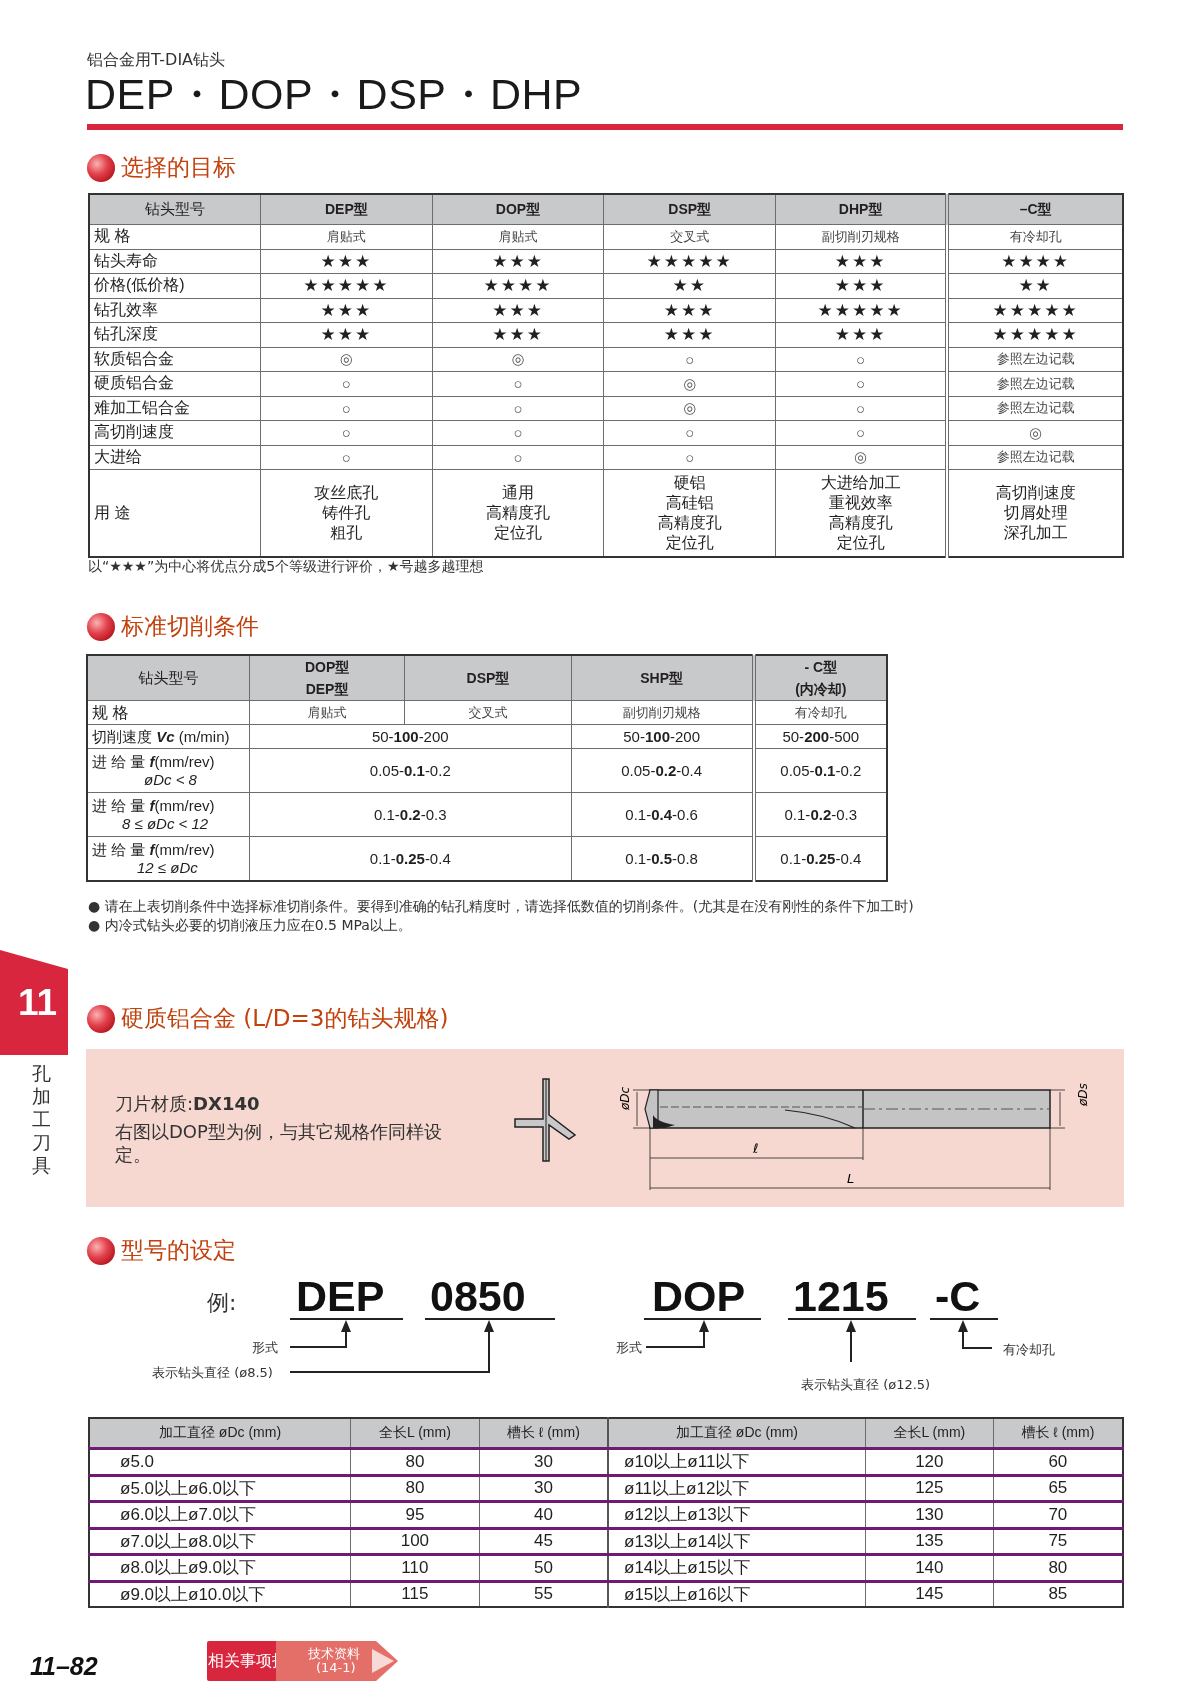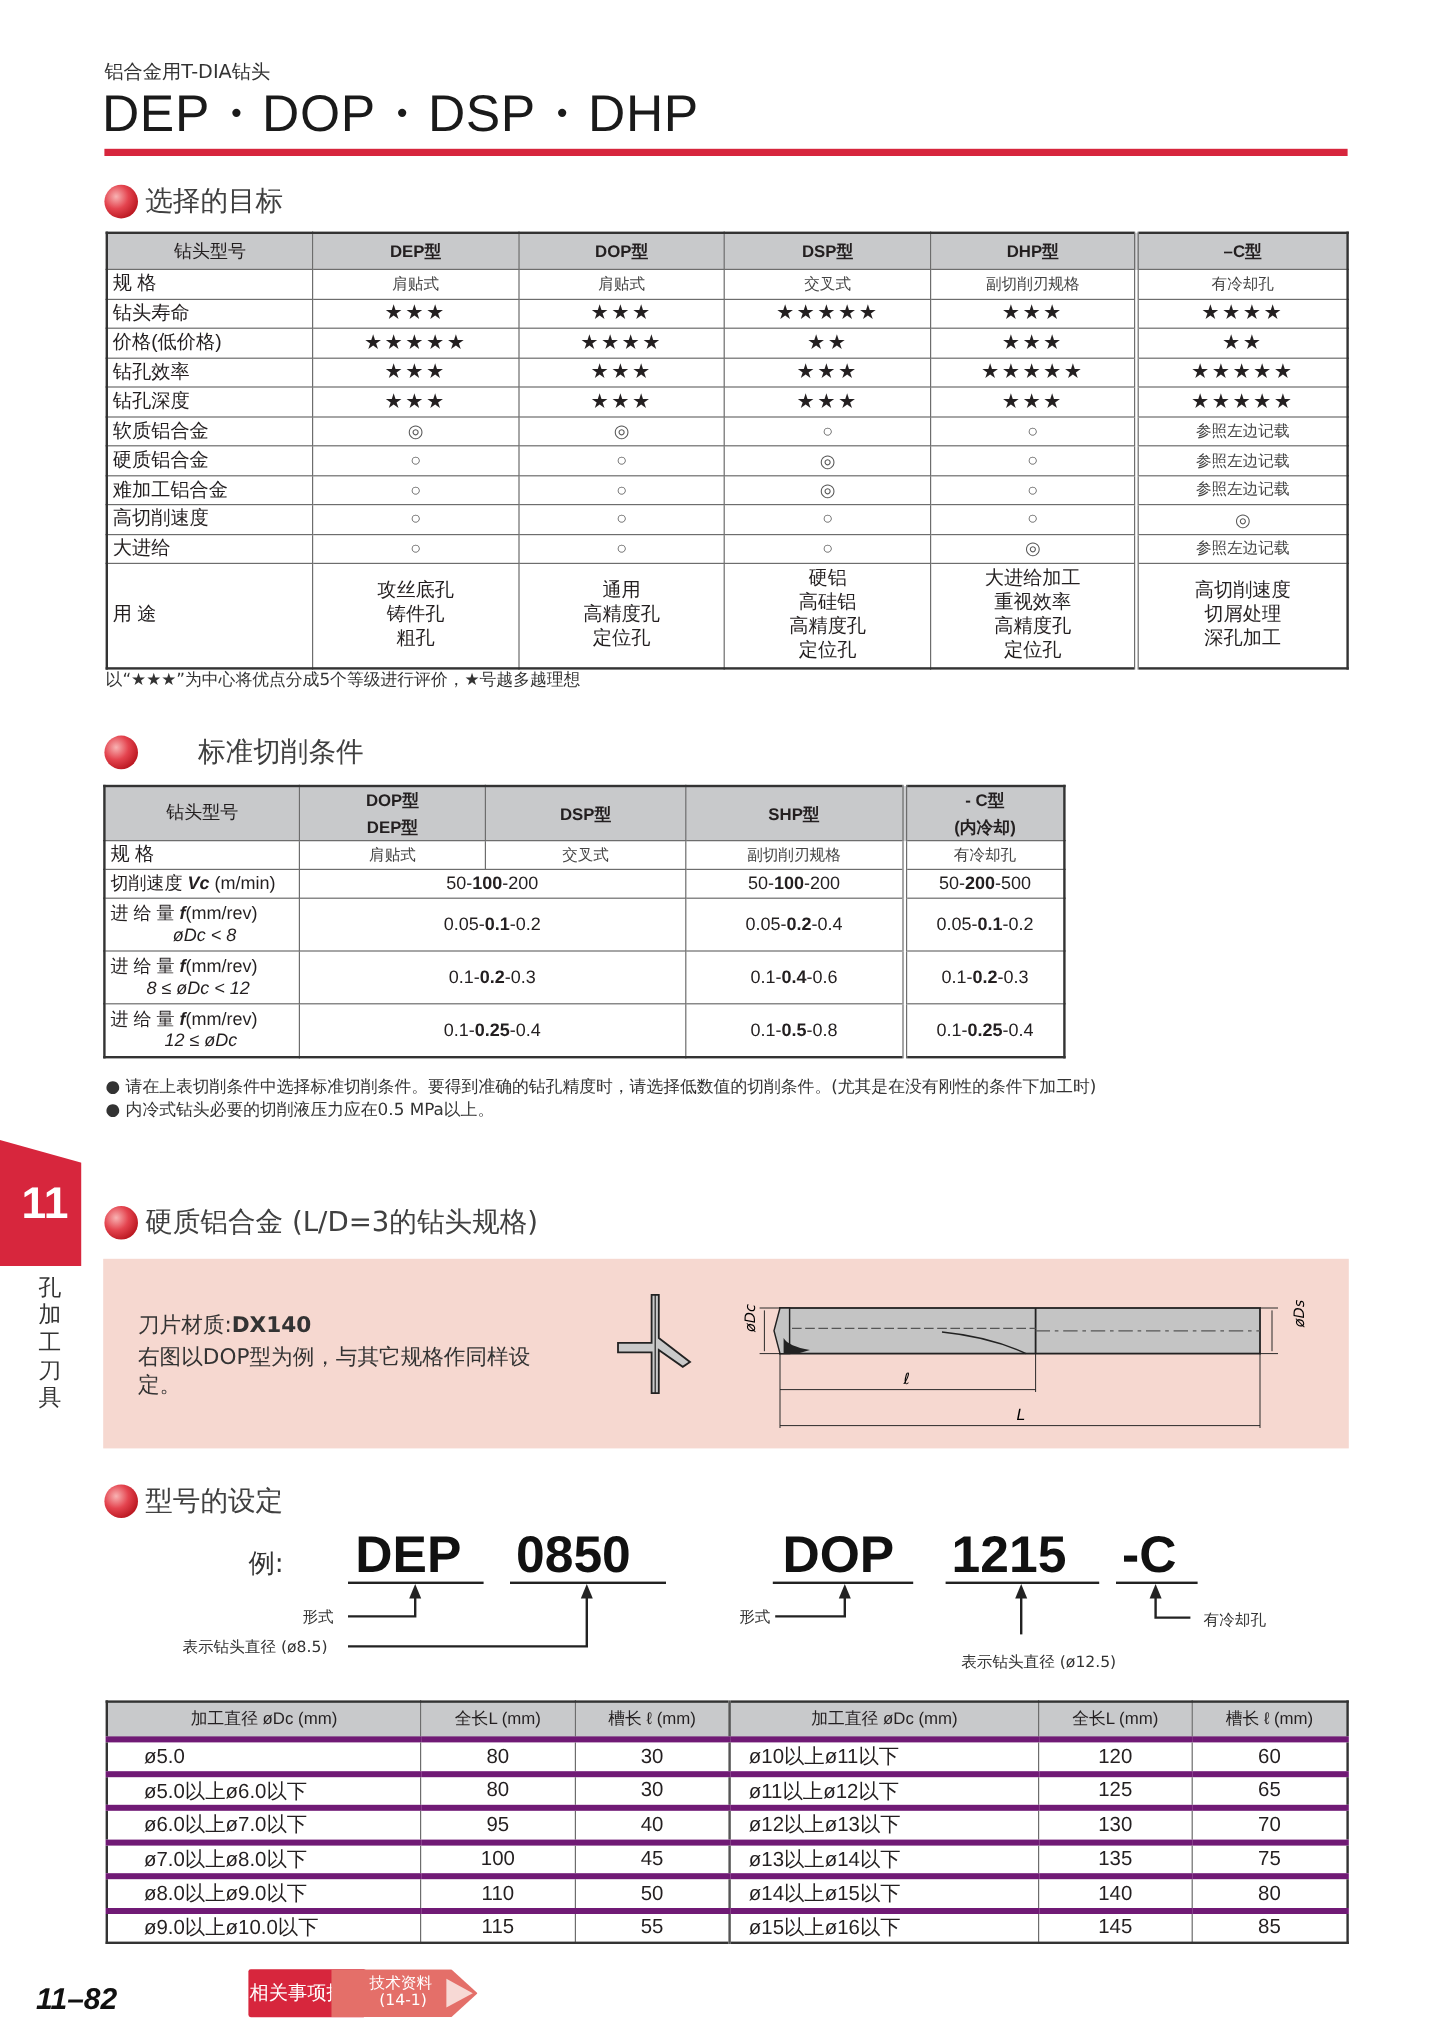--- a/index.html
+++ b/index.html
@@ -2,21 +2,21 @@
 <html><head>
 <meta charset="utf-8">
 <style>
   html,body{margin:0;padding:0;background:#fff;}
   body{width:1200px;height:1697px;position:relative;overflow:hidden;
        font-family:"DejaVu Sans","Liberation Sans",sans-serif;color:#231f20;}
   .abs{position:absolute;}
   .subtitle{left:87px;top:50px;font-size:16px;color:#333;}
   .title{left:85px;top:66px;font-size:43px;letter-spacing:0.5px;font-family:"Liberation Sans",sans-serif;color:#1a1a1a;}
   .title-rule{left:87px;top:124px;width:1036px;height:6px;background:#d7263d;}
-  .sec-head{display:flex;align-items:center;font-size:23px;color:#404040;}
+  .sec-head{display:flex;align-items:center;font-size:23px;color:#c2410c;}
   .ball{width:28px;height:28px;border-radius:50%;
         background:radial-gradient(circle at 35% 35%,#f8b3b3 0%,#e4444f 40%,#b5121b 80%,#8c0e14 100%);
         margin-right:6px;flex:none;}
   table{border-collapse:collapse;font-family:"Liberation Sans","DejaVu Sans",sans-serif;}
   td,th{border:1px solid #6d6d6d;padding:0;text-align:center;font-weight:normal;}
   th{background:#c8c9cb;font-weight:bold;font-size:14px;margin-top:20px;}
   .t1{left:88px;top:193px;width:1036px;border:2px solid #333;}
   .t1 th{height:29px;}
   .t1 td{height:23.5px;font-size:14px;}
   .t1 td.lbl{text-align:left;padding-left:4px;font-size:16px;}
@@ -42,21 +42,21 @@
   .chapter-label{left:32px;top:1062px;width:22px;font-size:19px;line-height:23px;color:#333;}
   .pinkbox{left:86px;top:1049px;width:1038px;height:158px;background:#f6d8d0;}
   .pb-text1{left:115px;top:1092px;font-size:18px;color:#333;}
   .pb-text2{left:115px;top:1120px;width:340px;font-size:18px;line-height:23px;color:#333;}
   .example-label{left:207px;top:1288px;font-size:22px;color:#333;}
   .code{font-family:"Liberation Sans",sans-serif;font-weight:bold;font-size:43px;color:#111;}
   .uline{height:2px;background:#222;}
   .anno{font-size:13px;color:#333;}
   .t3{left:88px;top:1417px;width:1036px;border:2px solid #333;}
   .t3 th{height:28px;font-size:14px;font-weight:normal;}
-  .t3 td{height:23.5px;font-size:17px;border-top:5px solid #701a75;border-bottom:1px solid #bbb;}
+  .t3 td{height:23.5px;font-size:17px;border-top:3px solid #701a75;border-bottom:1px solid #bbb;}
   .t3 td.dc{text-align:left;padding-left:30px;}
   .t3 td.dc2{text-align:left;padding-left:15px;}
   .t3 .sep{border-left:2px solid #555;}
   .page-num{left:30px;top:1652px;font-size:25px;font-weight:bold;font-style:italic;font-family:"Liberation Sans",sans-serif;color:#111;}
   .btn-guide{left:173px;top:1641px;width:98px;height:40px;background:#d7263d;color:#fff;font-size:16px;
        display:flex;align-items:center;justify-content:center;border-radius:2px;margin-left:34px;}
   .btn-tech{left:276px;top:1641px;width:122px;height:40px;background:#e46f69;color:#fff;
        clip-path:polygon(0 0,82% 0,100% 50%,82% 100%,0 100%);display:flex;flex-direction:column;
        align-items:flex-start;justify-content:center;padding-left:32px;box-sizing:border-box;font-size:13px;line-height:14px;}
   .btn-tech .arrowtri{position:absolute;right:4px;top:8px;width:0;height:0;border-top:12px solid transparent;border-bottom:12px solid transparent;border-left:22px solid #f7d9d5;}
@@ -200,21 +200,21 @@
       <td class="use dbl">
         <div>高切削速度</div>
         <div>切屑处理</div>
         <div>深孔加工</div>
       </td>
     </tr>
   </tbody>
 </table>
 <div class="abs note1">以“★★★”为中心将优点分成5个等级进行评价，★号越多越理想</div>
 
-<div class="abs sec-head" style="left:87px;top:611px;gap:44px;">
+<div class="abs sec-head" style="left:87px;top:611px;">
   <span class="ball"></span>
   <span>标准切削条件</span>
 </div>
 
 <table class="abs t2">
   <colgroup>
     <col style="width:162px">
       <col style="width:155px">
       <col style="width:166px">
       <col style="width:182px">

